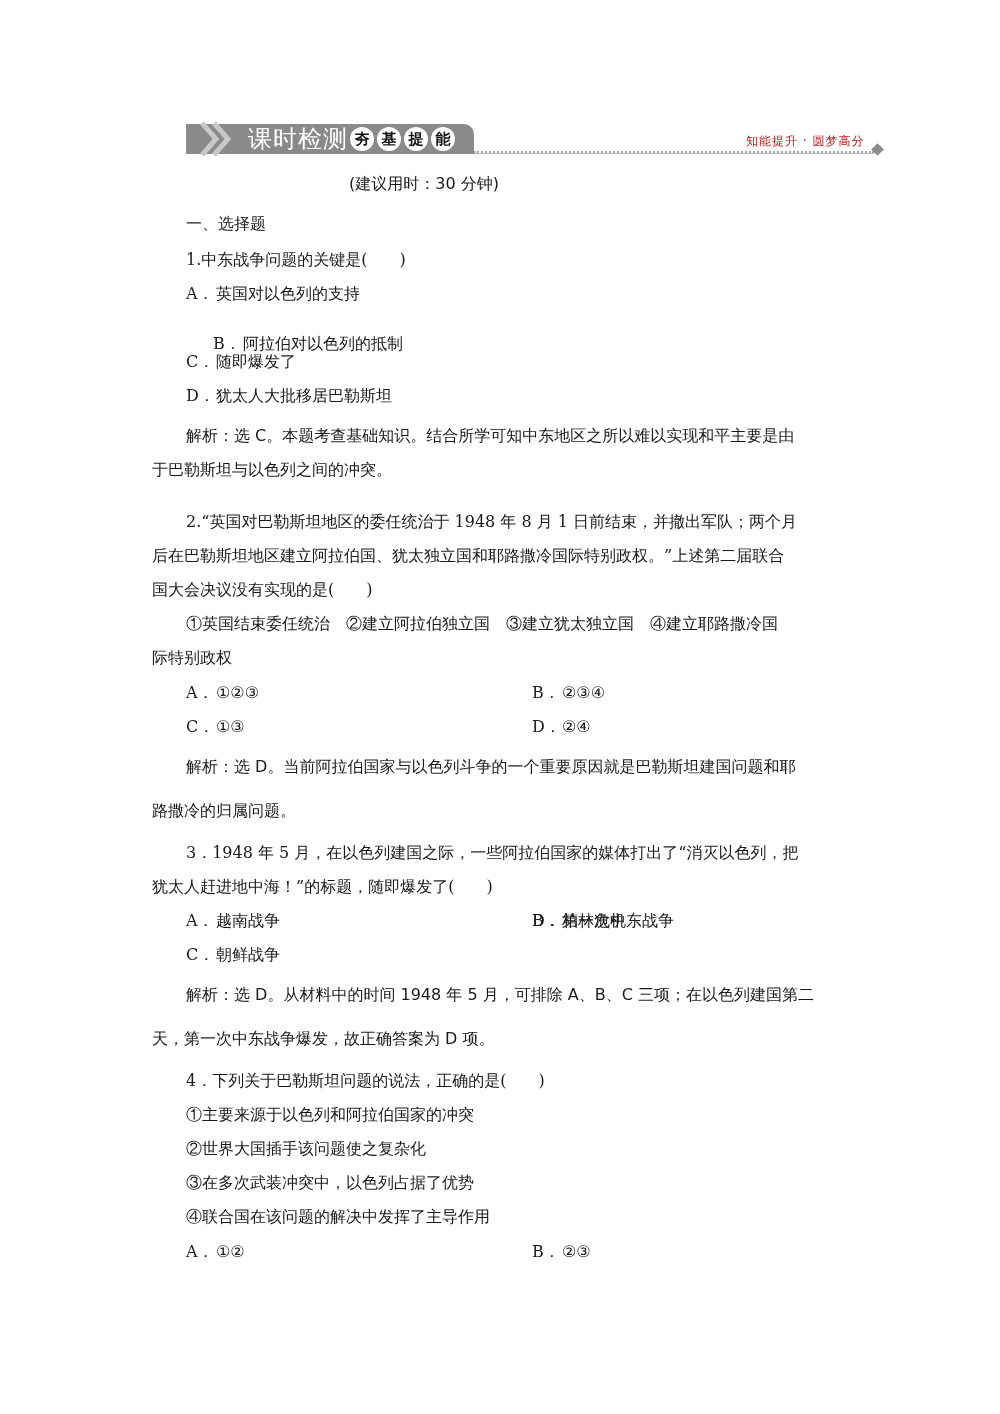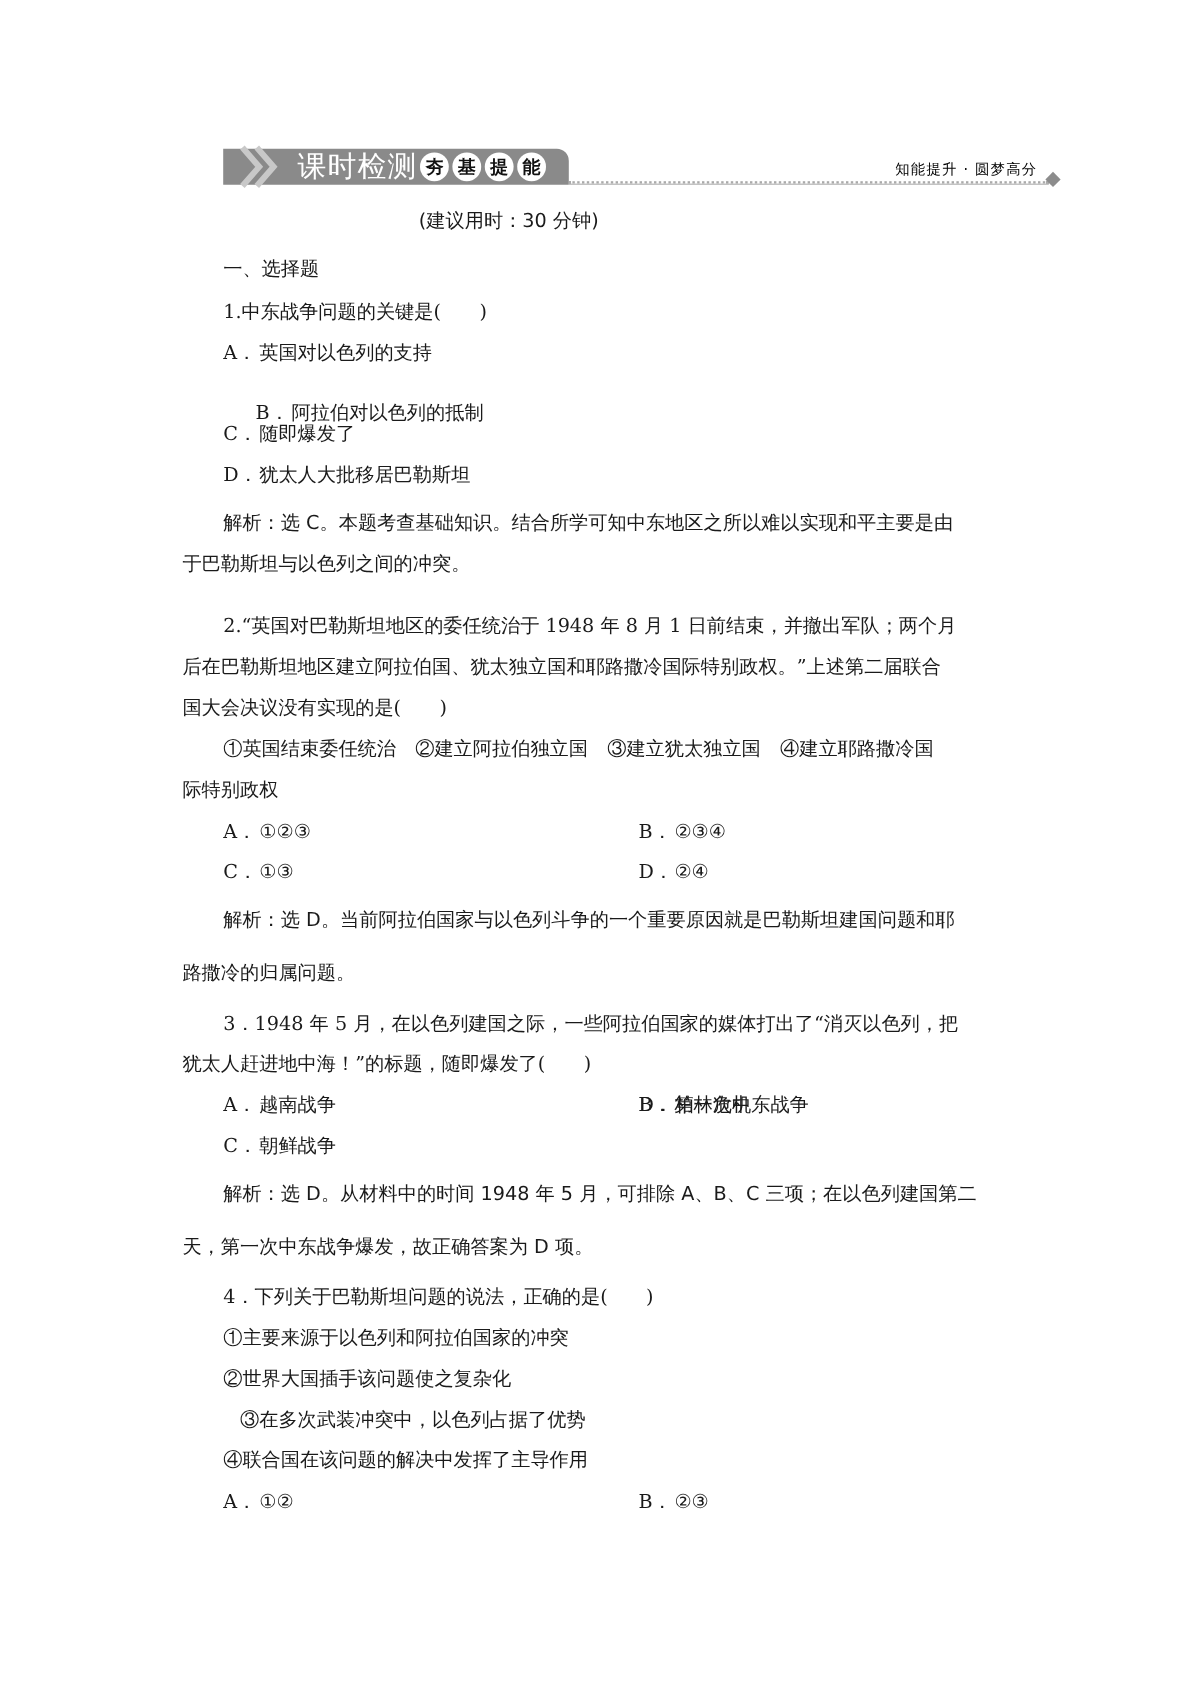--- a/index.html
+++ b/index.html
@@ -94,21 +94,21 @@
       height: 9px;
       background: #8c8c8c;
       transform: rotate(45deg);
     }
     .header-right {
       position: absolute;
       left: 746px;
       top: 133px;
       font-family: "DejaVu Sans", "Liberation Sans", sans-serif;
       font-size: 12px;
-      color: #000000;
+      color: #b91c1c;
       letter-spacing: 1px;
     }
 
     
     .line {
       position: absolute;
       font-size: 16px;
       line-height: 20px;
       white-space: nowrap;
     }
@@ -206,21 +206,21 @@
     <span class="opt-label">D．</span><span>第一次中东战争</span>
   </div>
   <div class="line sans" style="left:186px; top:985px;">解析：选 D。从材料中的时间 1948 年 5 月，可排除 A、B、C 三项；在以色列建国第二</div>
   <div class="line sans" style="left:152px; top:1029px;">天，第一次中东战争爆发，故正确答案为 D 项。</div>
 </div>
 
 <div>
   <div class="line" style="left:186px; top:1071px;">4．下列关于巴勒斯坦问题的说法，正确的是(　　)</div>
   <div class="line" style="left:186px; top:1105px;">①主要来源于以色列和阿拉伯国家的冲突</div>
   <div class="line" style="left:186px; top:1139px;">②世界大国插手该问题使之复杂化</div>
-  <div class="line" style="left:200px; top:1173px;">③在多次武装冲突中，以色列占据了优势</div>
+  <div class="line" style="left:186px; top:1173px;">③在多次武装冲突中，以色列占据了优势</div>
   <div class="line" style="left:186px; top:1207px;">④联合国在该问题的解决中发挥了主导作用</div>
   <div class="line" style="left:186px; top:1242px;">
     <span class="opt-label">A．</span><span>①②</span>
   </div>
   <div class="line" style="left:532px; top:1242px;">
     <span class="opt-label">B．</span><span>②③</span>
   </div>
 </div>
 
 </body></html>

